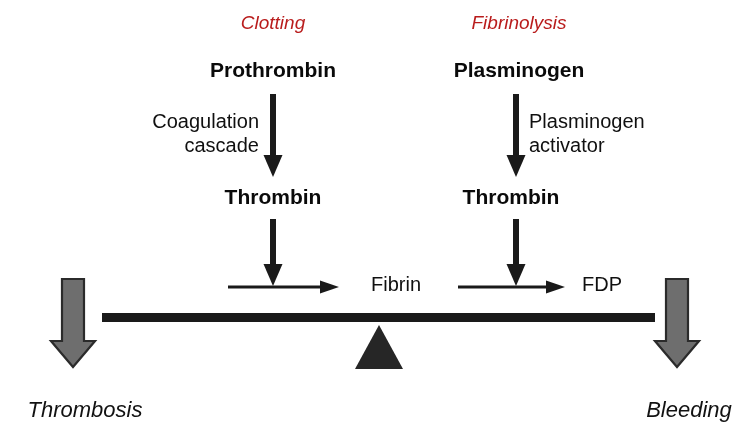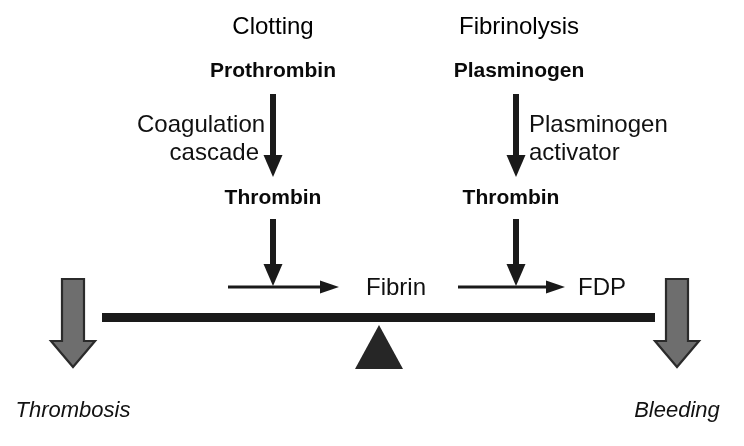--- a/index.html
+++ b/index.html
@@ -15,39 +15,41 @@
     overflow: hidden;
     font-family: "Liberation Sans", sans-serif;
     color: #0d0d0d;
   }
   .lbl {
     position: absolute;
     white-space: nowrap;
     line-height: 1.18;
   }
   .heading-italic {
-    font-size: 24px;
+    font-style: italic;
+    font-size: 19px;
     font-weight: 400;
-    color: #000000;
+    color: #b91c1c;
   }
   .bold-name {
     font-weight: bold;
     font-size: 21px;
     color: #0a0a0a;
   }
   .plain {
-    font-size: 24px;
+    font-size: 20px;
     font-weight: 400;
     color: #101010;
   }
   .outcome {
     font-style: italic;
     font-weight: 400;
     font-size: 22px;
     color: #121212;
+    margin-left: 12px;
   }
   .center-anchor {
     transform: translateX(-50%);
     text-align: center;
   }
   svg.layer {
     position: absolute;
     left: 0;
     top: 0;
     width: 744px;

